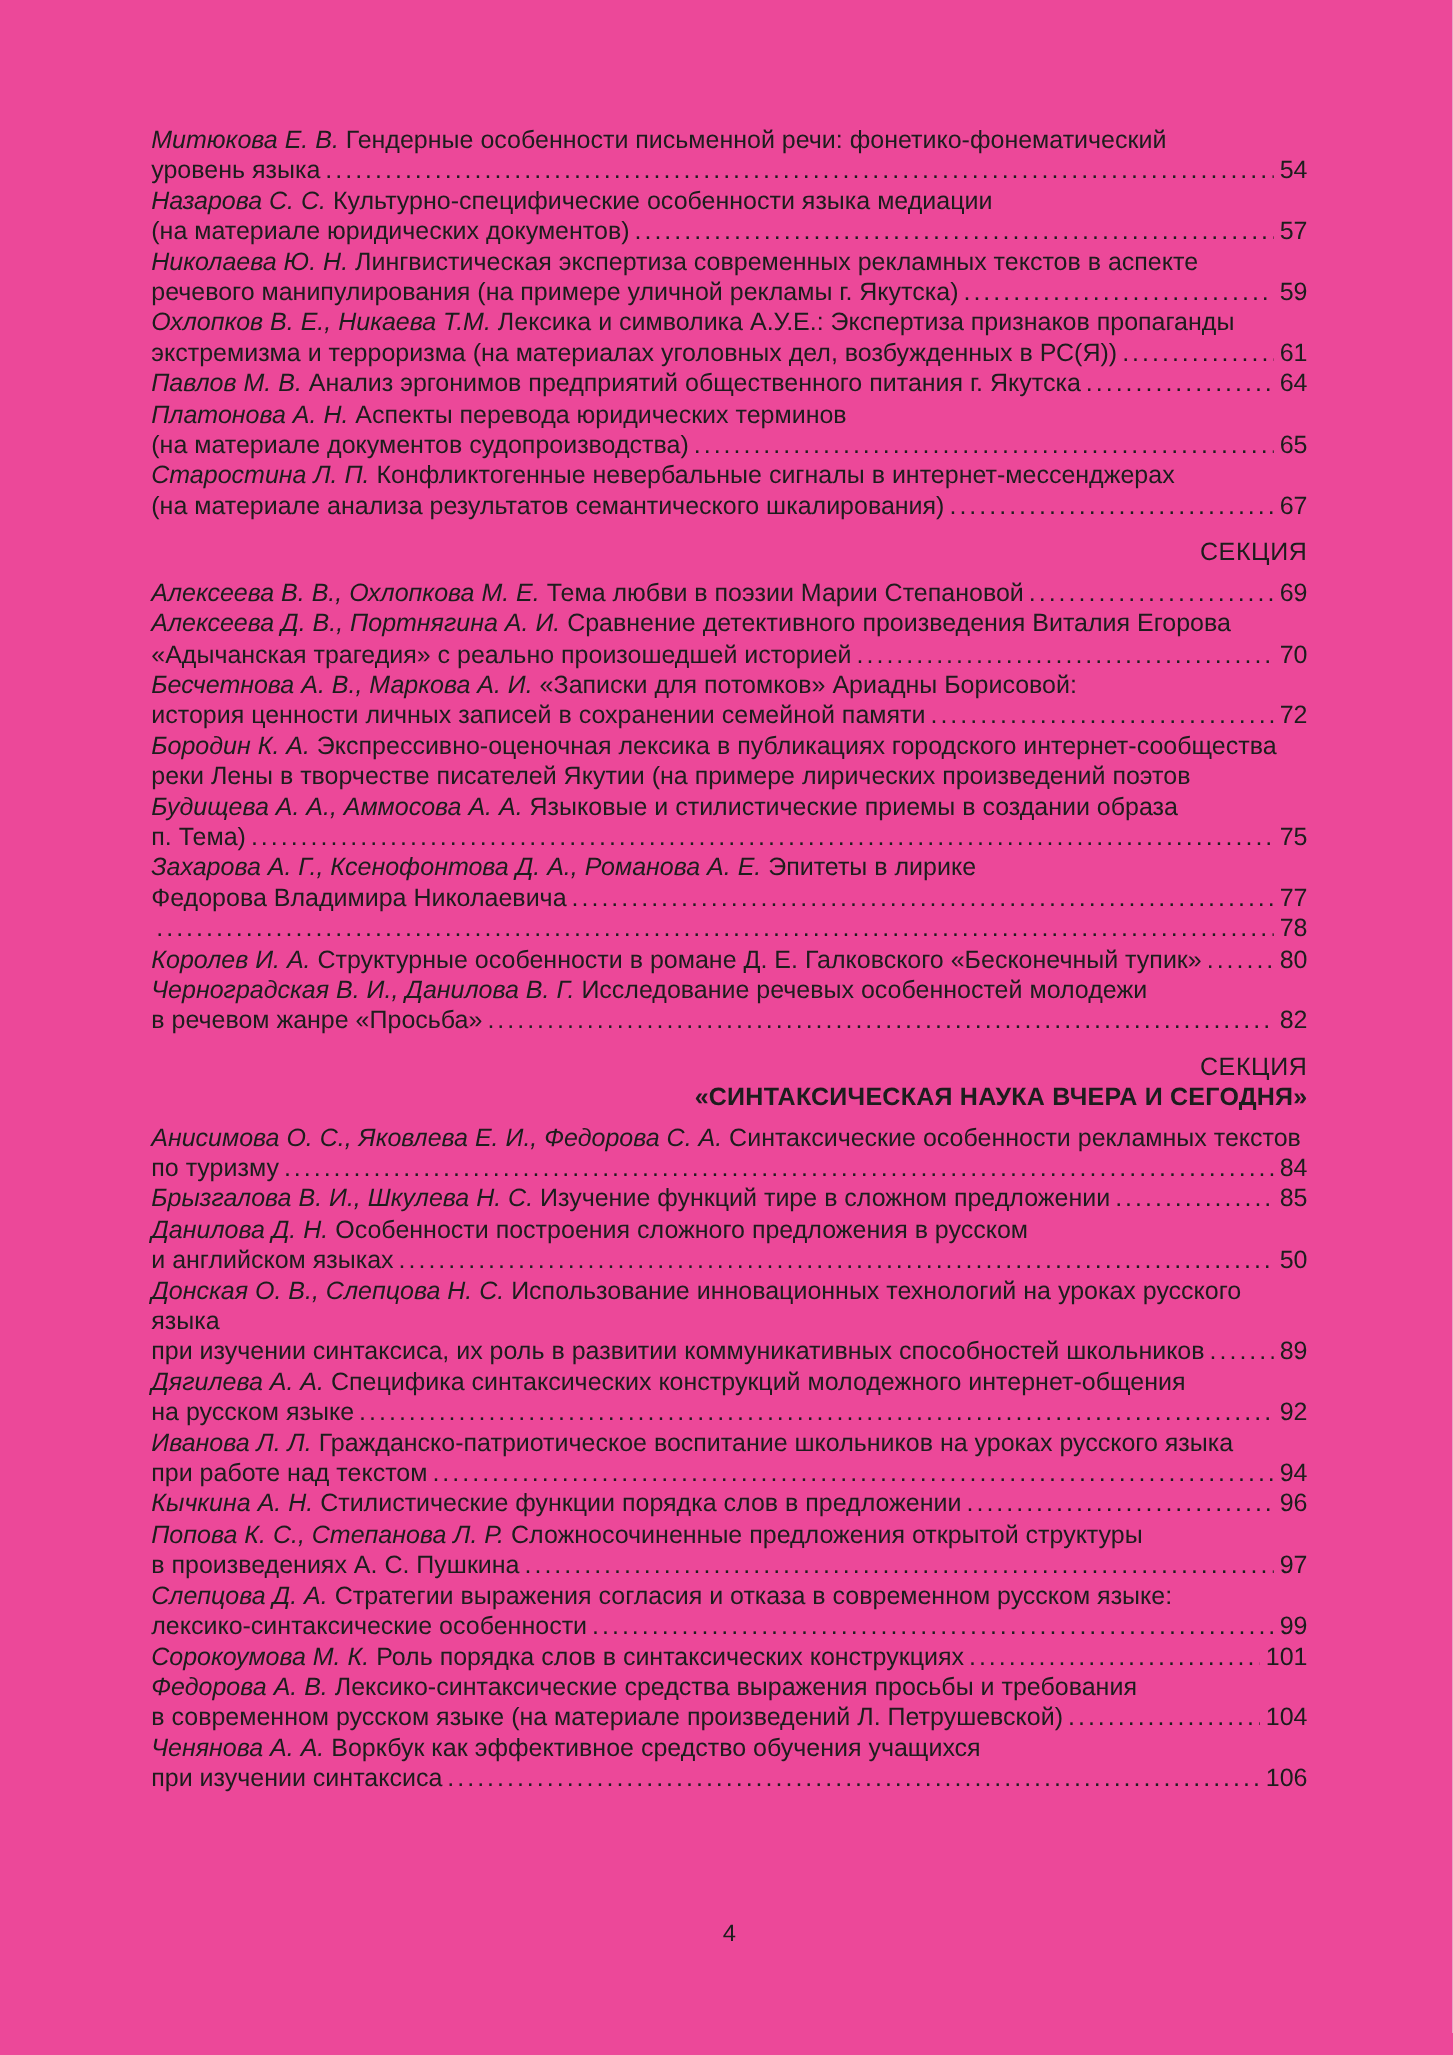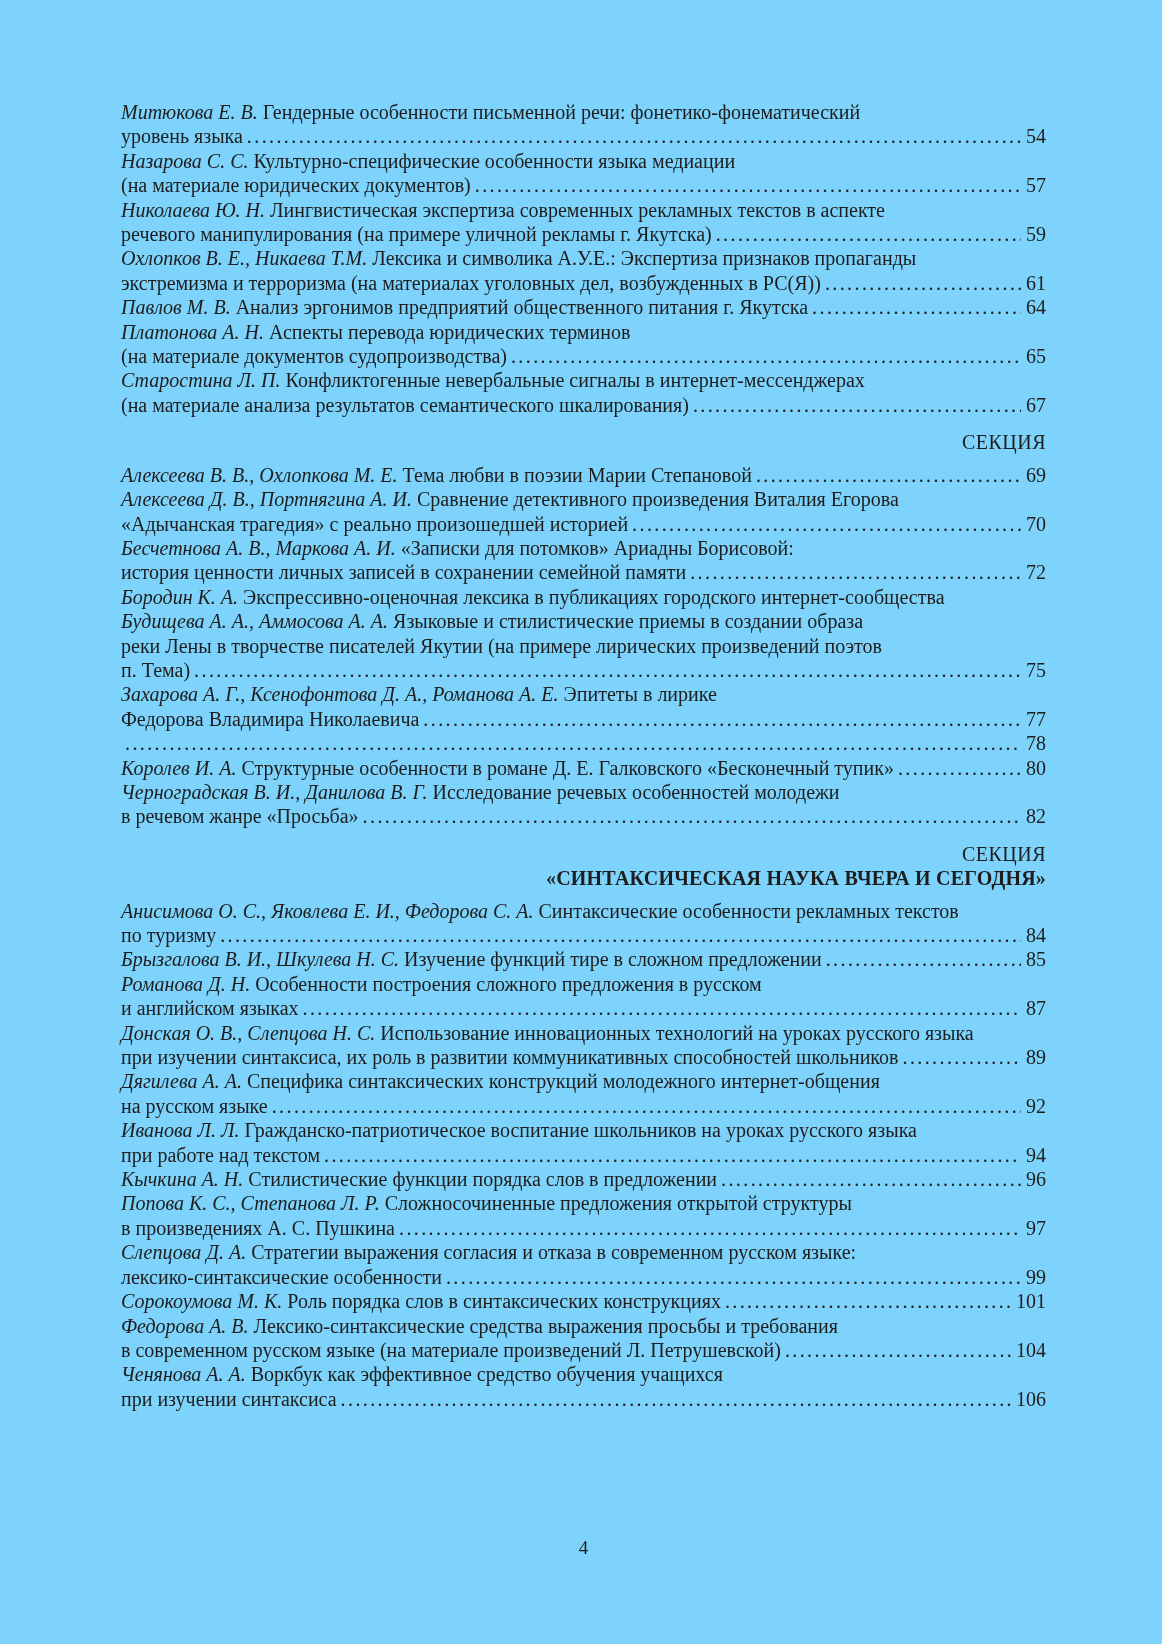--- a/index.html
+++ b/index.html
@@ -1,21 +1,21 @@
 <!DOCTYPE html>
 <html lang="ru"><head>
 <meta charset="utf-8">
 <style>
   html, body { margin: 0; padding: 0; background: #e8e8e8; }
   .page {
     position: relative;
     width: 1162px;
     height: 1644px;
-    background: #7dd3fc;
-    font-family: Liberation Serif, serif;
+    background: #ec4899;
+    font-family: Liberation Sans, sans-serif;
     color: #1d1d1d;
     overflow: hidden;
     margin: 0 auto;
   }
   .toc {
     position: absolute;
     left: 121px;
     top: 100px;
     width: 925px;
     font-size: 20px;
@@ -138,22 +138,22 @@
         <div class="entry-line entry-line-last">
           <span class="entry-text">история ценности личных записей в сохранении семейной памяти</span>
           <span class="leader"></span>
           <span class="pagenum">72</span>
         </div>
       </div>
       <div class="entry">
         <div class="entry-line"><span class="entry-text"><span class="authors">Бородин К. А.</span> Экспрессивно-оценочная лексика в публикациях городского интернет-сообщества</span></div>
       </div>
       <div class="entry">
+        <div class="entry-line"><span class="entry-text">реки Лены в творчестве писателей Якутии (на примере лирических произведений поэтов</span></div>
         <div class="entry-line"><span class="entry-text"><span class="authors">Будищева А. А., Аммосова А. А.</span> Языковые и стилистические приемы в создании образа</span></div>
-        <div class="entry-line"><span class="entry-text">реки Лены в творчестве писателей Якутии (на примере лирических произведений поэтов</span></div>
         <div class="entry-line entry-line-last">
           <span class="entry-text">п. Тема)</span>
           <span class="leader"></span>
           <span class="pagenum">75</span>
         </div>
       </div>
       <div class="entry">
         <div class="entry-line"><span class="entry-text"><span class="authors">Захарова А. Г., Ксенофонтова Д. А., Романова А. Е.</span> Эпитеты в лирике</span></div>
         <div class="entry-line entry-line-last">
           <span class="entry-text">Федорова Владимира Николаевича</span>
@@ -195,25 +195,25 @@
         </div>
       </div>
       <div class="entry">
         <div class="entry-line entry-line-last">
           <span class="entry-text"><span class="authors">Брызгалова В. И., Шкулева Н. С.</span> Изучение функций тире в сложном предложении</span>
           <span class="leader"></span>
           <span class="pagenum">85</span>
         </div>
       </div>
       <div class="entry">
-        <div class="entry-line"><span class="entry-text"><span class="authors">Романова Д. Н.</span> Особенности построения сложного предложения в русском</span></div>
+        <div class="entry-line"><span class="entry-text"><span class="authors">Данилова Д. Н.</span> Особенности построения сложного предложения в русском</span></div>
         <div class="entry-line entry-line-last">
           <span class="entry-text">и английском языках</span>
           <span class="leader"></span>
-          <span class="pagenum">87</span>
+          <span class="pagenum">50</span>
         </div>
       </div>
       <div class="entry">
         <div class="entry-line"><span class="entry-text"><span class="authors">Донская О. В., Слепцова Н. С.</span> Использование инновационных технологий на уроках русского языка</span></div>
         <div class="entry-line entry-line-last">
           <span class="entry-text">при изучении синтаксиса, их роль в развитии коммуникативных способностей школьников</span>
           <span class="leader"></span>
           <span class="pagenum">89</span>
         </div>
       </div>

